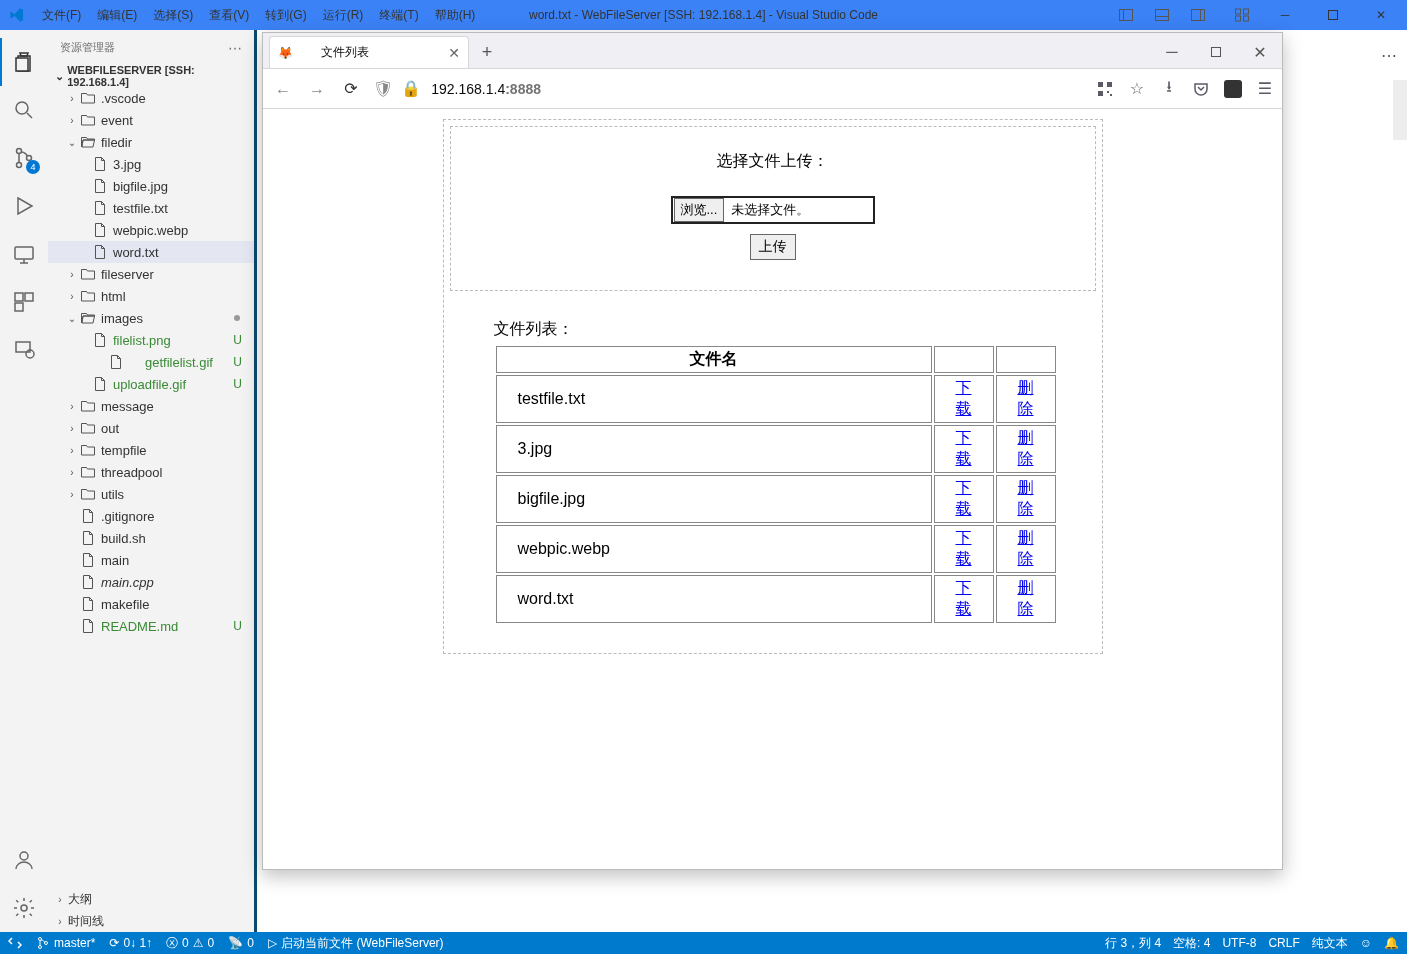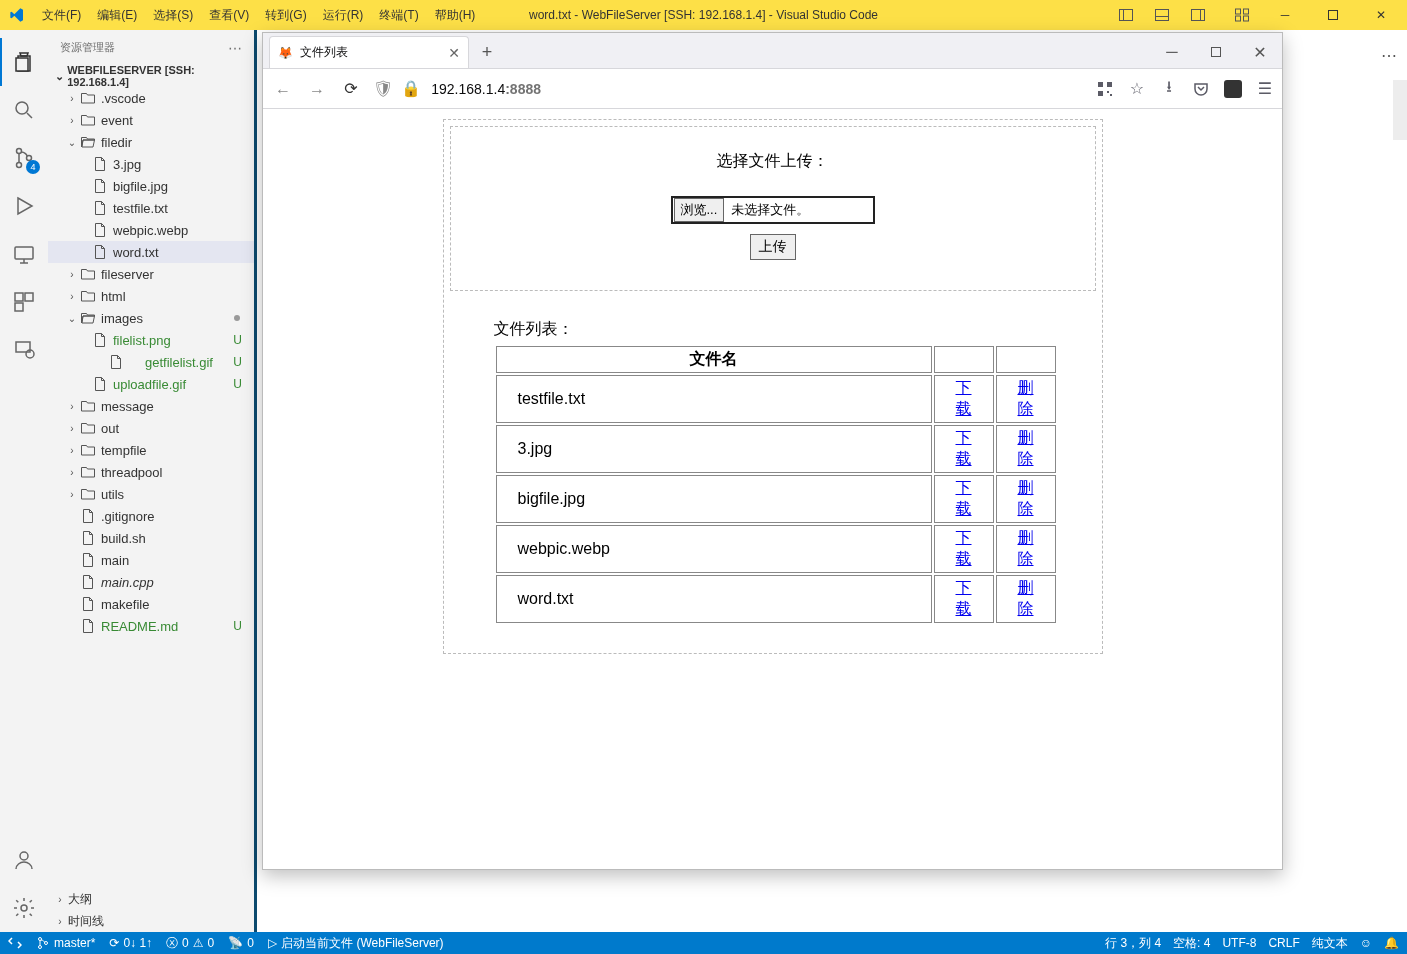--- a/index.html
+++ b/index.html
@@ -1,19 +1,19 @@
 <!DOCTYPE html>
 <html><head>
 <meta charset="utf-8">
 <style>
 * { margin: 0; padding: 0; box-sizing: border-box; font-family: "Segoe UI", "Microsoft YaHei", Arial, sans-serif; }
 body { width: 1407px; height: 954px; background: #fff; overflow: hidden; position: relative; }
 
 
-.titlebar { height: 30px; background: #fde047; display: flex; align-items: center; font-size: 12px; color: #333; }
+.titlebar { height: 30px; background: #3b82f6; display: flex; align-items: center; font-size: 12px; color: #333; }
 .titlebar .vs-logo { width: 34px; display: flex; align-items: center; justify-content: center; }
 .titlebar .vs-logo svg { width: 16px; height: 16px; }
 .titlebar .menubar { display: flex; }
 .titlebar .menubar .menu-item { padding: 0 8px; height: 30px; line-height: 30px; cursor: default; }
 .titlebar .title-text { position: absolute; left: 50%; transform: translateX(-50%); color: #333; }
 .titlebar .right-icons { margin-left: auto; display: flex; align-items: center; gap: 4px; padding-right: 4px; }
 .titlebar .layout-group { display: flex; gap: 2px; padding-right: 6px; }
 .titlebar .ri { width: 34px; height: 30px; display: flex; align-items: center; justify-content: center; color: #555; }
 .titlebar .winbtn { width: 44px; height: 30px; display: flex; align-items: center; justify-content: center; color: #333; }
 
@@ -49,21 +49,21 @@
 .editor-area { flex: 1; background: #fff; position: relative; }
 .editor-area .ellipsis { position: absolute; right: 10px; top: 16px; color: #555; font-size: 16px; }
 .editor-area .minimap { position: absolute; right: 0; top: 50px; width: 14px; height: 60px; background: rgba(0,0,0,.07); }
 
 
 .browser { position: absolute; left: 262px; top: 32px; width: 1021px; height: 838px; background: #fff; border: 1px solid #bbb; box-shadow: 0 6px 18px rgba(0,0,0,.25); display: flex; flex-direction: column; }
 .browser .tabbar { height: 36px; background: #f0f0f4; display: flex; align-items: flex-end; padding-left: 6px; gap: 4px; border-bottom: 1px solid #d7d7db; }
 .browser .tab { height: 32px; width: 200px; background: #fff; border: 1px solid #d7d7db; border-bottom: none; border-radius: 4px 4px 0 0; display: flex; align-items: center; padding: 0 8px; font-size: 12px; gap: 6px; color: #0c0c0d; }
 .browser .tab .favicon { width: 16px; height: 16px; border-radius: 50%; display: flex; align-items: center; justify-content: center; }
 .browser .tab .favicon::before { content:'🦊'; font-size:12px; }
-.browser .tab .tablabel { flex: 1; }
+.browser .tab .tablabel { flex: 1; margin-left: 21px; }
 .browser .tab .close { color: #666; font-size: 14px; }
 .browser .new-tab-btn { width: 28px; height: 28px; display: flex; align-items: center; justify-content: center; color: #555; font-size: 18px; margin-bottom: 2px; }
 .browser .winctrls { margin-left: auto; display: flex; }
 .browser .winctrls .wc { width: 44px; height: 32px; display: flex; align-items: center; justify-content: center; color: #555; }
 .browser .navbar { height: 40px; display: flex; align-items: center; padding: 0 8px; gap: 10px; border-bottom: 1px solid #d7d7db; }
 .browser .navbar .navbtn { width: 24px; height: 24px; display: flex; align-items: center; justify-content: center; color: #888; }
 .browser .navbar .navbtn.enabled { color: #333; }
 .browser .navbar .urlstart { display:flex; gap:8px; align-items:center; }
 .browser .navbar .url { font-size: 14px; color: #0c0c0d; }
 .browser .navbar .url .port { color: #737373; font-weight: bold; }

